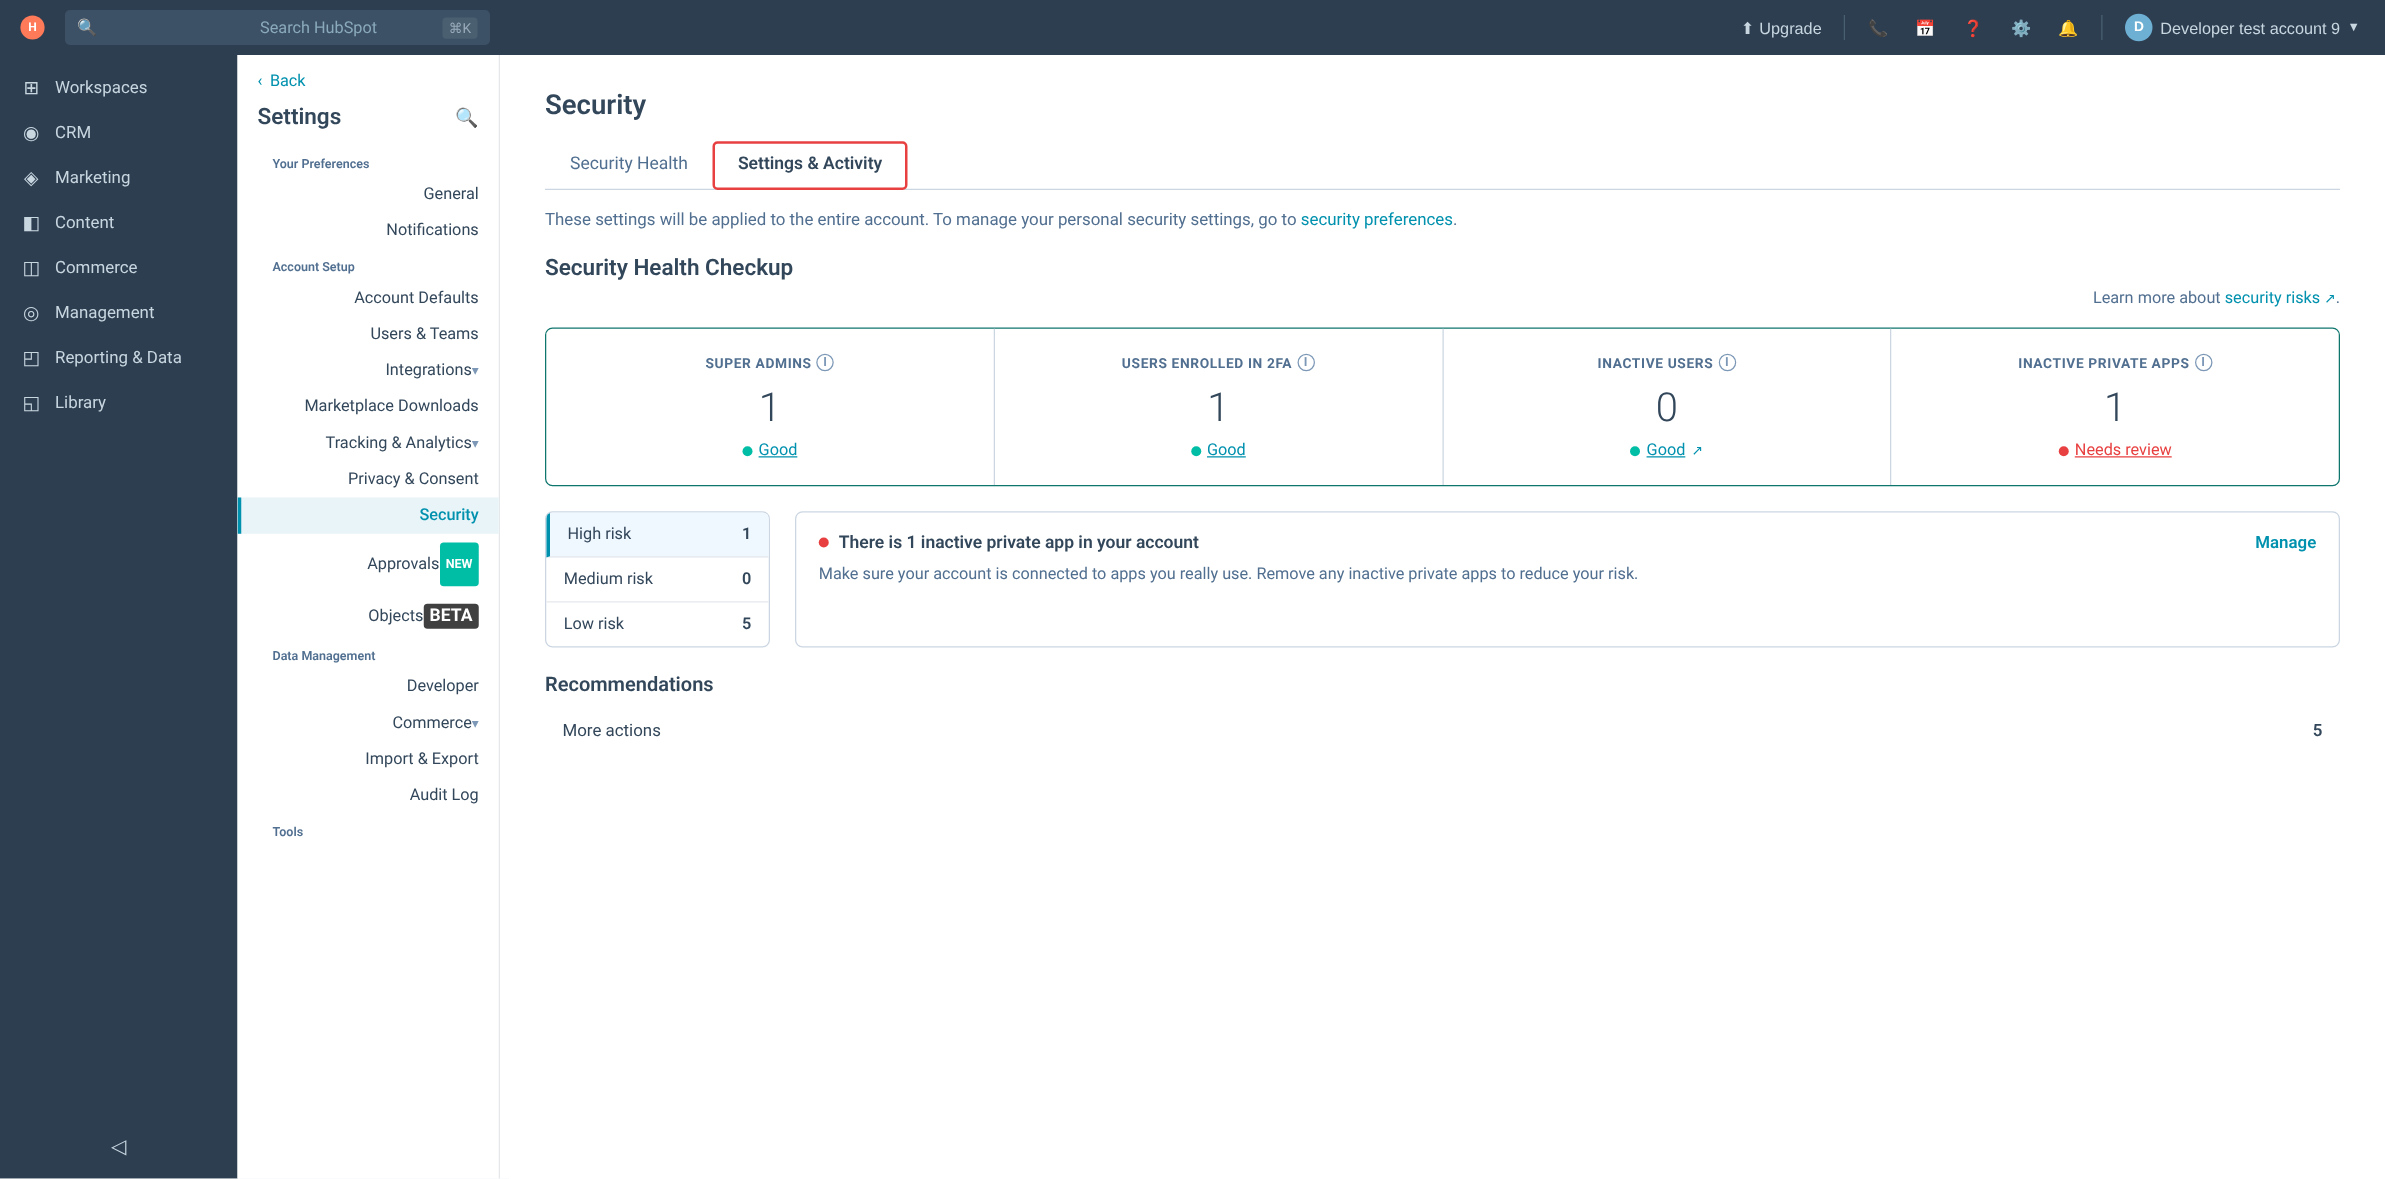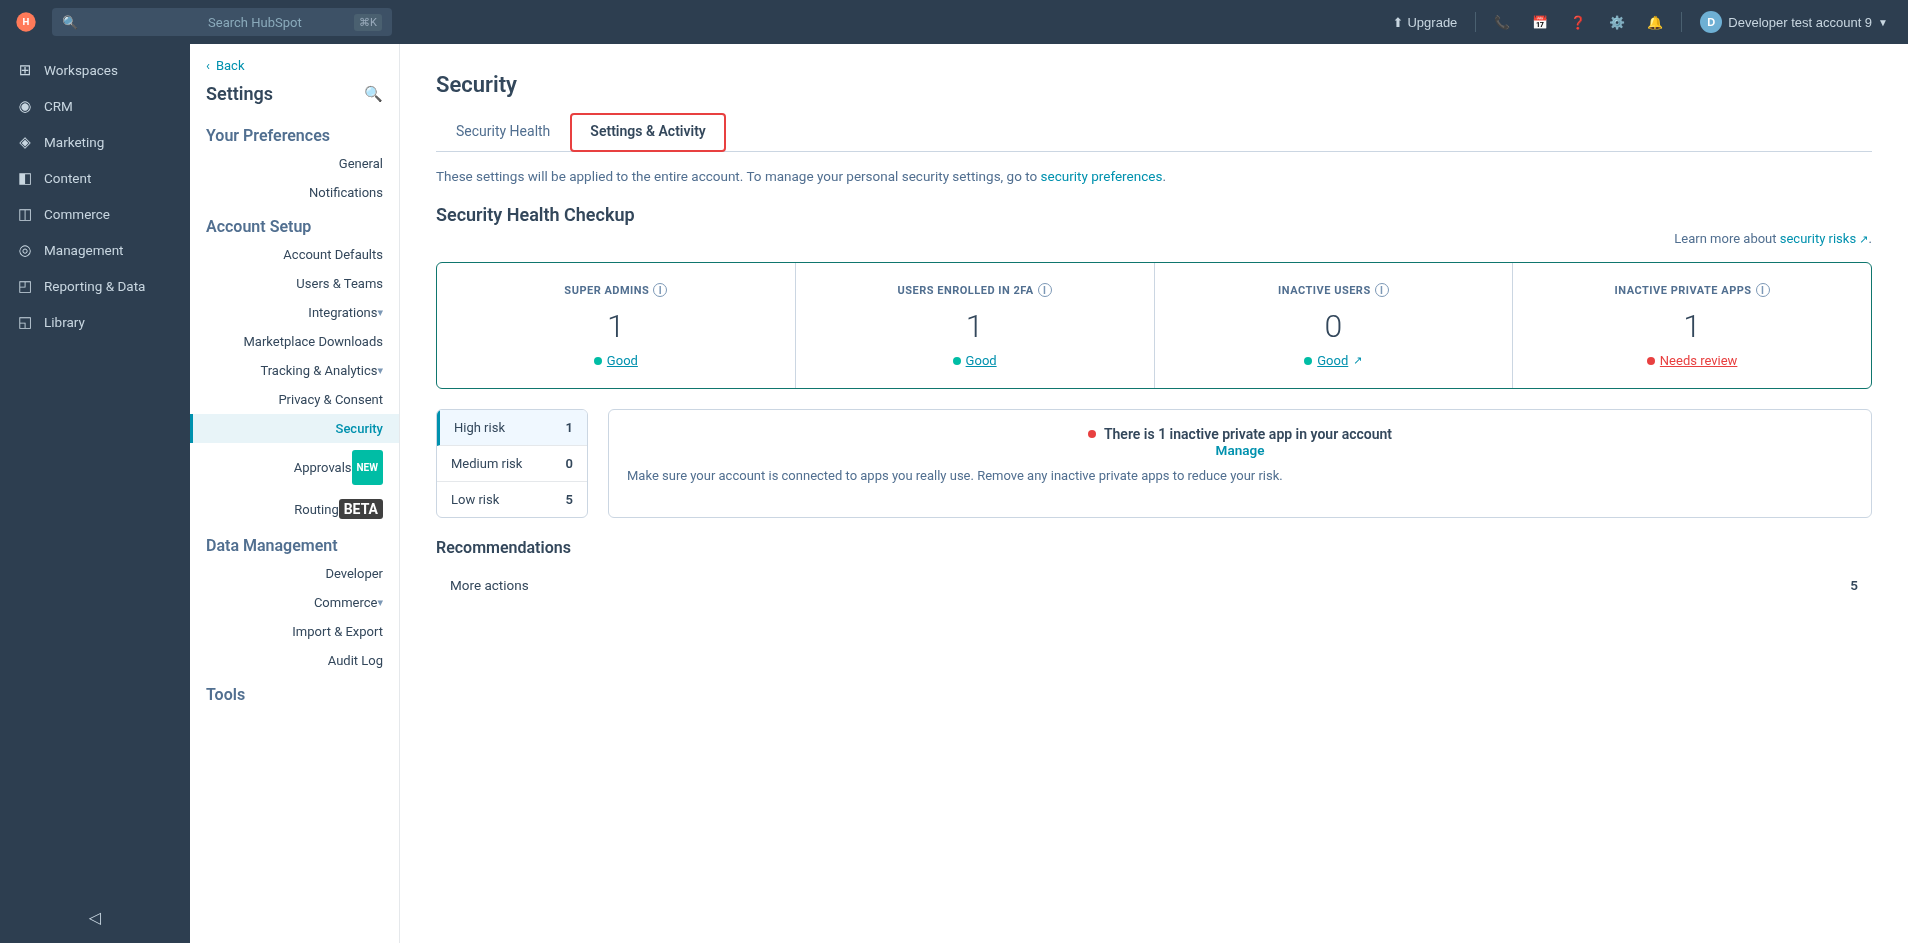--- a/index.html
+++ b/index.html
@@ -117,25 +117,26 @@
     .settings-title-row {
       display: flex;
       align-items: center;
       justify-content: space-between;
       padding: 4px 16px 12px;
     }
     .settings-title { font-size: 18px; font-weight: 600; color: #33475b; }
     .settings-search-icon { color: #516f90; cursor: pointer; font-size: 15px; }
 
     .settings-section-label {
-      font-size: 16px;
+      font-size: 10px;
       font-weight: 600;
       color: #516f90;
       padding: 10px 16px 4px;
       text-transform: none;
+      margin-left: 12px;
     }
     .settings-nav-item {
       display: flex;
       align-items: center;
       justify-content: flex-end;
       padding: 7px 16px;
       color: #33475b;
       cursor: pointer;
       font-size: 13px;
     }
@@ -246,21 +247,21 @@
     }
     .status-dot { width: 8px; height: 8px; border-radius: 50%; display: inline-block; }
     .dot-green { background: #00bda5; }
     .dot-red { background: #e84040; }
     .status-link { color: #0091ae; text-decoration: underline; cursor: pointer; }
 
     
     .content-row { display: flex; gap: 20px; margin-bottom: 20px; }
 
     .risk-panel {
-      width: 152px;
+      width: 180px;
       border: 1px solid #cbd6e2;
       border-radius: 6px;
       overflow: hidden;
       flex-shrink: 0;
     }
     .risk-item {
       display: flex;
       align-items: center;
       justify-content: space-between;
       padding: 10px 14px;
@@ -275,21 +276,20 @@
       flex: 1;
       border: 1px solid #cbd6e2;
       border-radius: 6px;
       padding: 16px 18px;
     }
     .alert-header {
       display: flex;
       align-items: center;
       justify-content: space-between;
       margin-bottom: 10px;
-      flex-direction: column;
     }
     .alert-title {
       display: flex;
       align-items: center;
       gap: 8px;
       font-size: 14px;
       font-weight: 600;
       color: #33475b;
     }
     .alert-manage { color: #0091ae; font-size: 13.5px; cursor: pointer; font-weight: 600; }
@@ -436,21 +436,21 @@
       <span>Privacy &amp; Consent</span>
     </div>
     <div class="settings-nav-item active">
       <span>Security</span>
     </div>
     <div class="settings-nav-item">
       <span>Approvals</span>
       <span class="badge-new">NEW</span>
     </div>
     <div class="settings-nav-item">
-      <span>Routing</span>
+      <span>Objects</span>
       <span class="badge-beta">BETA</span>
     </div>
 
     <div class="settings-section-label">Data Management</div>
     <div class="settings-nav-item">
       <span>Developer</span>
     </div>
     <div class="settings-nav-item">
       <span>Commerce</span>
       <span class="chevron-icon">▾</span>

